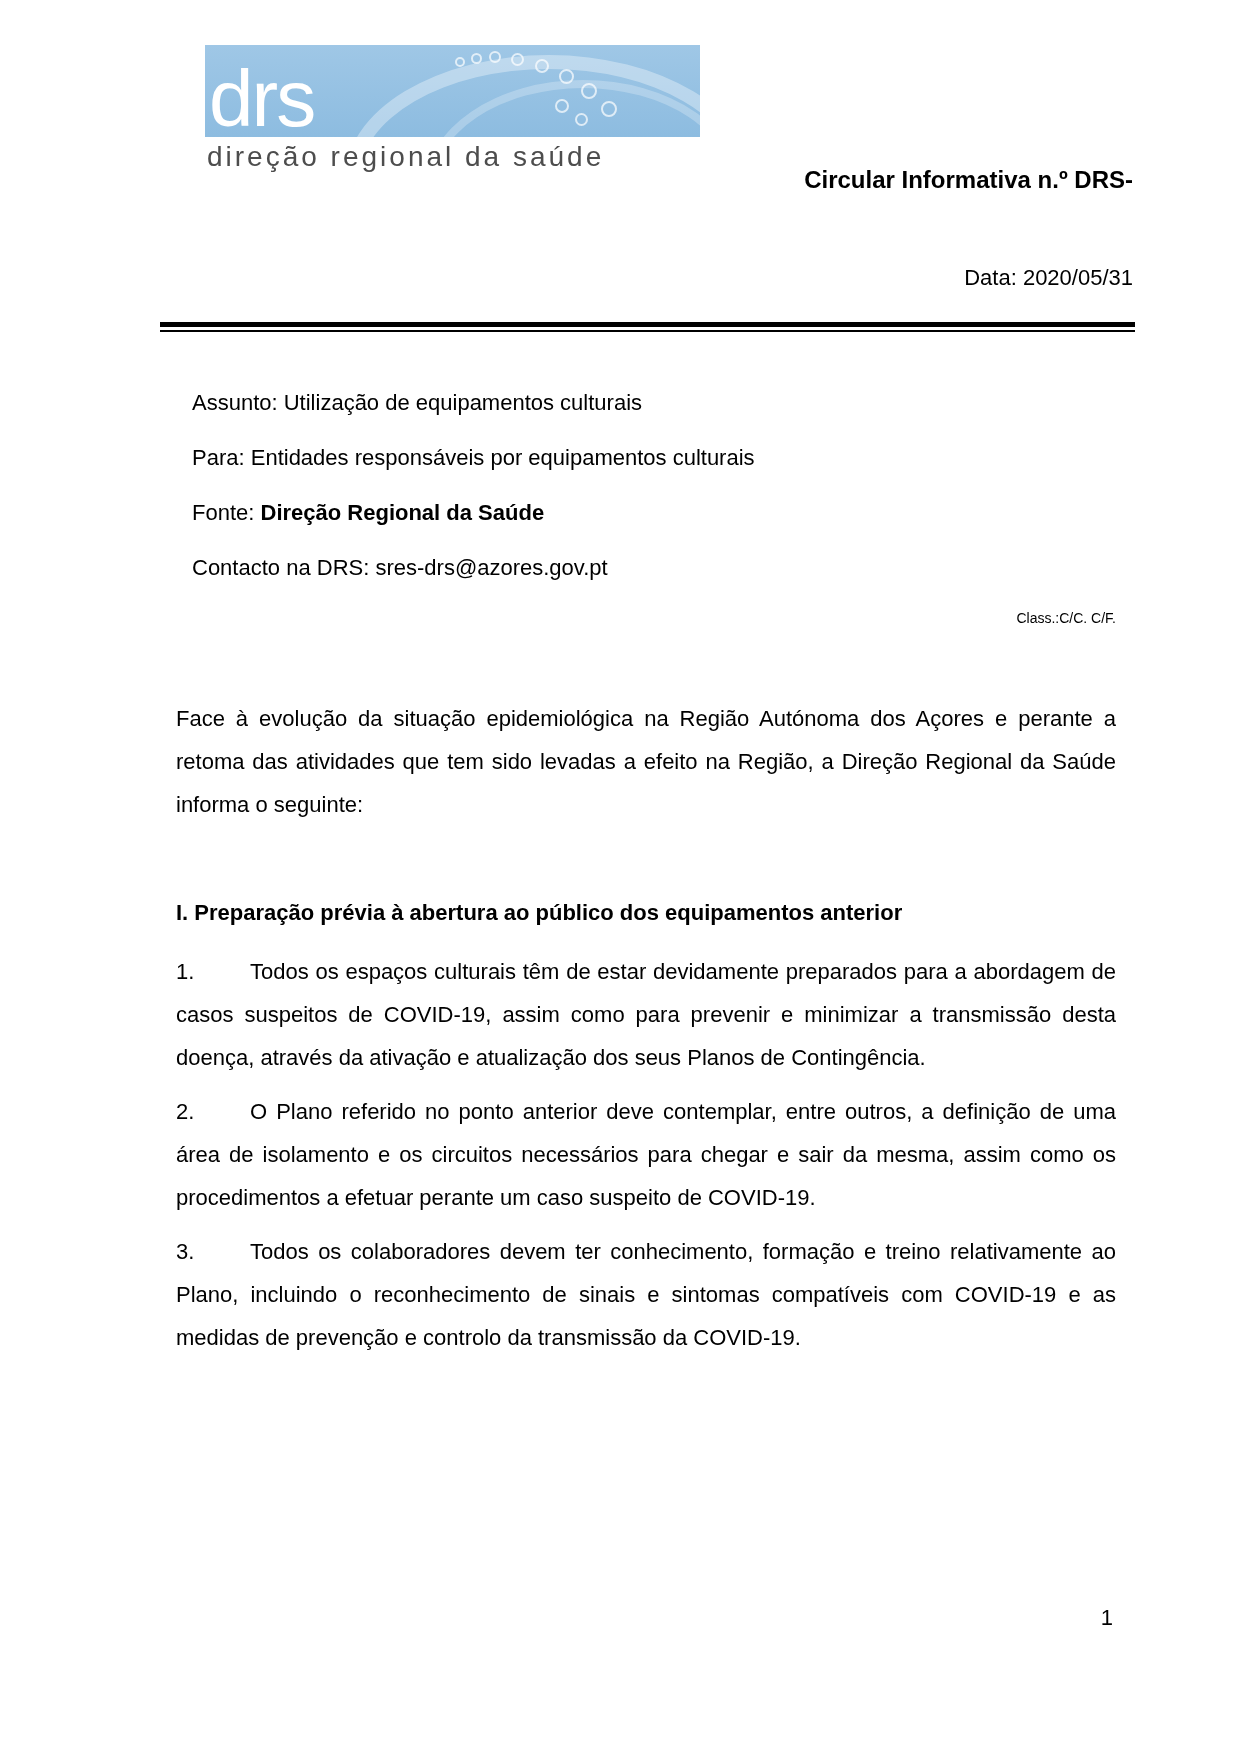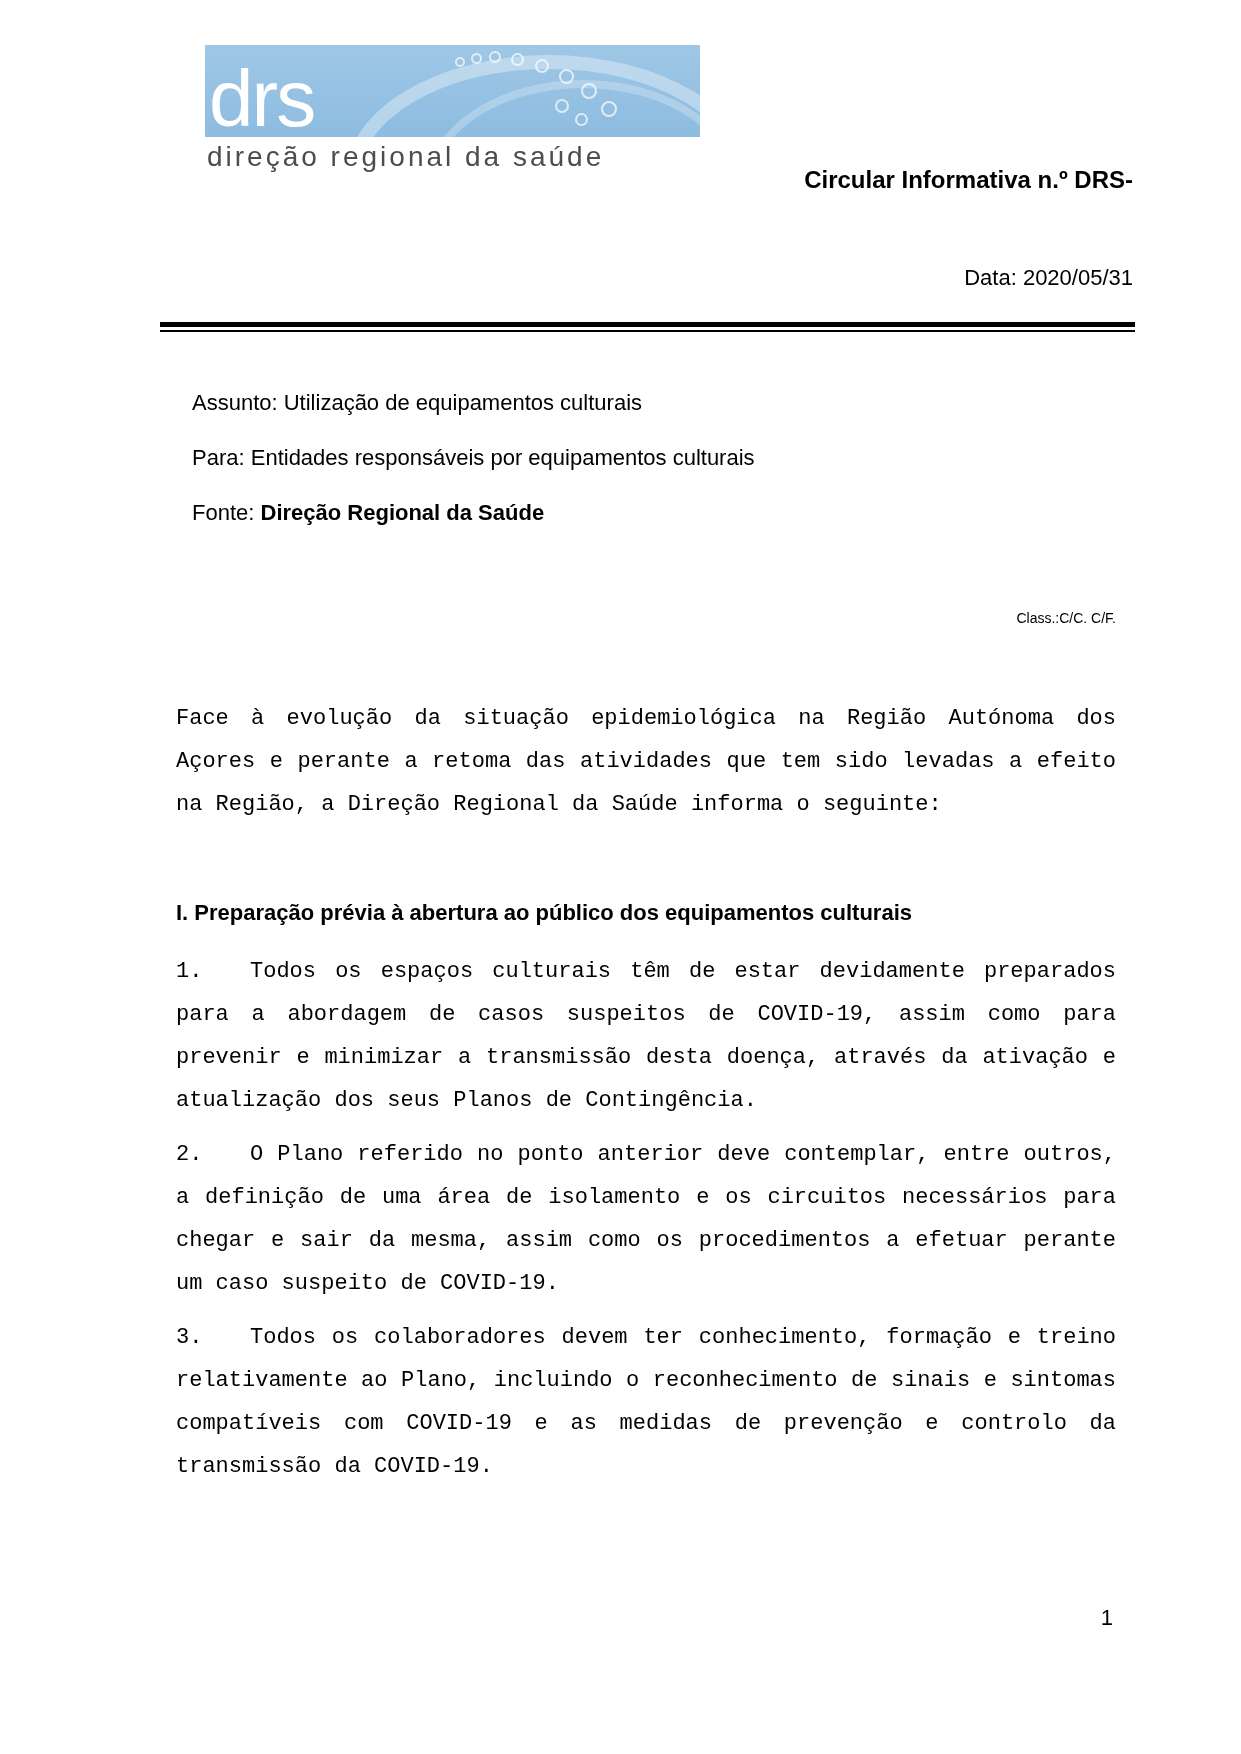--- a/index.html
+++ b/index.html
@@ -54,21 +54,21 @@
     position: absolute; left: 192px; top: 388px; font-size: 22px;
   }
   .meta .line { height: 55px; line-height: 30px; }
   .meta b { font-weight: bold; }
   .classline {
     position: absolute; right: 125px; top: 610px; font-size: 14px;
   }
   .classline b { font-weight: normal; }
   .body-text {
     position: absolute; left: 176px; width: 940px; font-size: 22px;
-    line-height: 43px; text-align: justify; font-family: Liberation Mono, monospace;
+    line-height: 43px; text-align: justify;
   }
   .intro { top: 697px; }
   .section-h {
     position: absolute; left: 176px; top: 900px; font-size: 22px; font-weight: bold;
   }
   .items { top: 950px; }
   .item { margin-bottom: 11px; }
   .item .num { display: inline-block; width: 74px; }
   .pagenum {
     position: absolute; right: 128px; top: 1605px; font-size: 22px;
@@ -116,30 +116,34 @@
     <span>Utilização de equipamentos culturais</span>
   </div>
   <div class="line">
     <span>Para:</span>
     <span>Entidades responsáveis por equipamentos culturais</span>
   </div>
   <div class="line">
     <span>Fonte:</span>
     <b>Direção Regional da Saúde</b>
   </div>
+  <div class="line">
+    <span>Contacto na DRS:</span>
+    <span>sres-drs@azores.gov.pt</span>
+  </div>
 </div>
 
 <div class="classline">
   <b>Class.:C/C.</b>
   <span>C/F.</span>
 </div>
 
 <div class="body-text intro">Face à evolução da situação epidemiológica na Região Autónoma dos Açores e perante a retoma das atividades que tem sido levadas a efeito na Região, a Direção Regional da Saúde informa o seguinte:</div>
 
-<div class="section-h">I. Preparação prévia à abertura ao público dos equipamentos culturais</div>
+<div class="section-h">I. Preparação prévia à abertura ao público dos equipamentos anterior</div>
 
 <div class="body-text items">
   <div class="item"><span class="num">1.</span><span>Todos os espaços culturais têm de estar devidamente preparados para a abordagem de casos suspeitos de COVID-19, assim como para prevenir e minimizar a transmissão desta doença, através da ativação e atualização dos seus Planos de Contingência.</span></div>
   <div class="item"><span class="num">2.</span><span>O Plano referido no ponto anterior deve contemplar, entre outros, a definição de uma área de isolamento e os circuitos necessários para chegar e sair da mesma, assim como os procedimentos a efetuar perante um caso suspeito de COVID-19.</span></div>
   <div class="item"><span class="num">3.</span><span>Todos os colaboradores devem ter conhecimento, formação e treino relativamente ao Plano, incluindo o reconhecimento de sinais e sintomas compatíveis com COVID-19 e as medidas de prevenção e controlo da transmissão da COVID-19.</span></div>
 </div>
 
 <div class="pagenum">1</div>
 
 </body></html>

